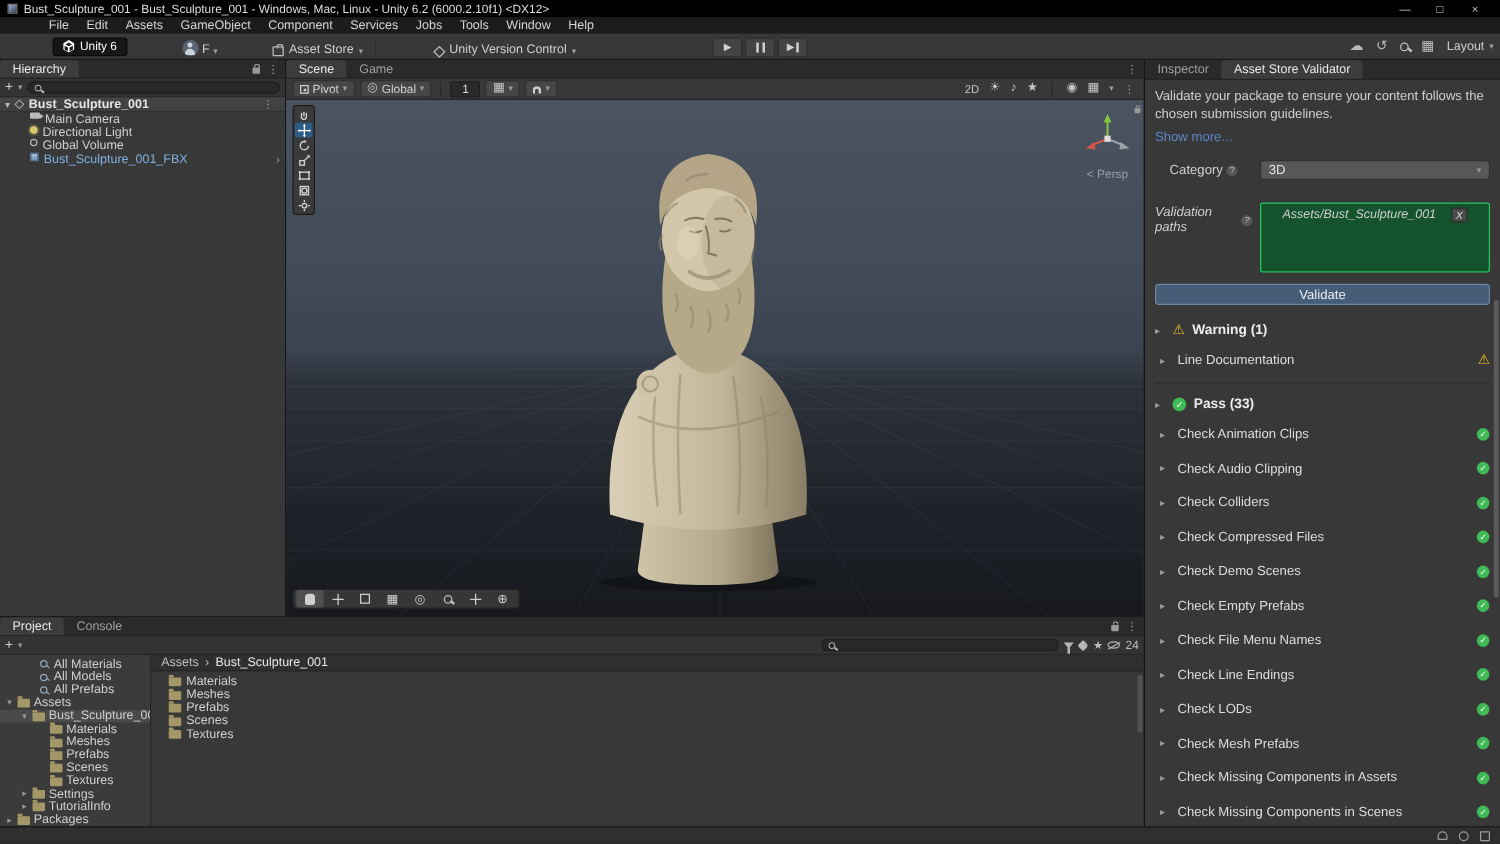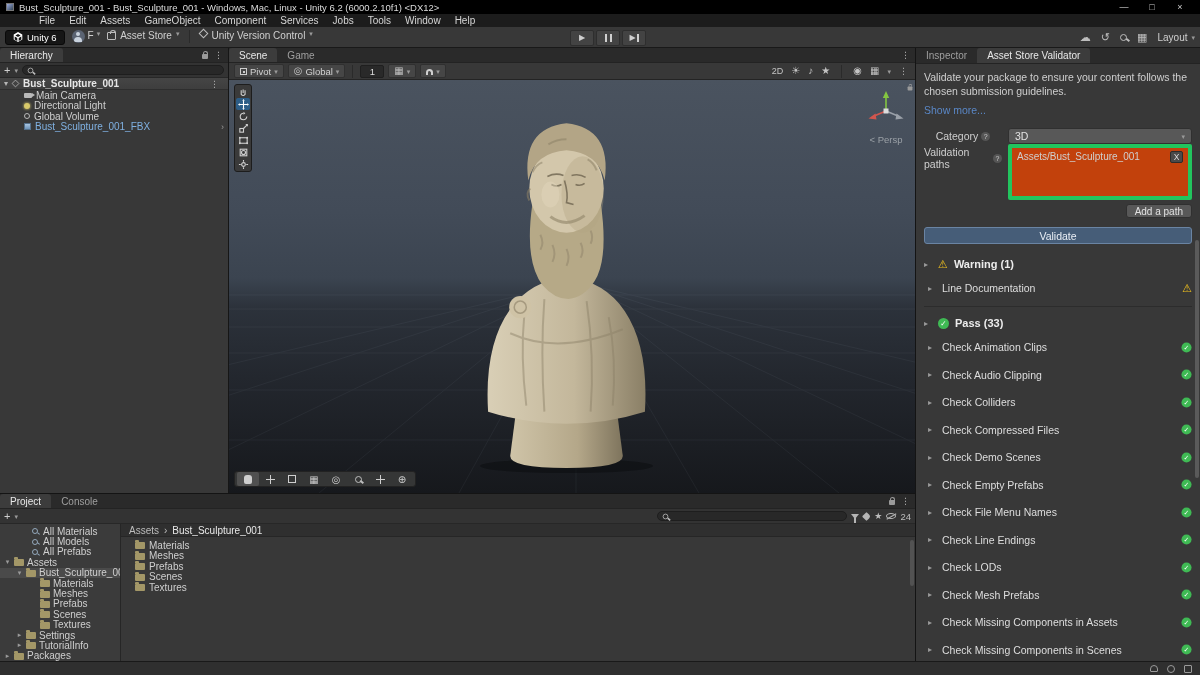--- a/index.html
+++ b/index.html
@@ -15,21 +15,21 @@
   #winctl span{width:28px;text-align:center;color:#ccc;font-size:9px;cursor:default;}
 
   
   #menubar{position:absolute;left:0;top:14px;width:1200px;height:13px;background:#1c1c1c;
     display:flex;align-items:center;font-size:10px;color:#d6d6d6;padding-left:32px;}
   #menubar .mi{padding:0 7px;height:100%;display:flex;align-items:center;}
 
   
   #toolbar{position:absolute;left:0;top:27px;width:1200px;height:21px;background:#383838;
     border-bottom:1px solid #191919;display:flex;align-items:center;padding:0 5px;}
-  .tb-group{display:flex;align-items:flex-start;gap:7px;}
+  .tb-group{display:flex;align-items:flex-end;gap:7px;margin-left:37px;}
   .unity-badge{display:flex;align-items:center;gap:4px;background:#161616;border:1px solid #090909;
     border-radius:3px;height:15px;padding:0 7px;color:#fff;font-size:9.5px;}
   .ulogo{width:10px;height:10px;}
   .avatar{width:13px;height:13px;border-radius:50%;background:#5a6372;position:relative;overflow:hidden;}
   .avatar::before{content:"";position:absolute;left:4.5px;top:2px;width:4px;height:4px;border-radius:50%;background:#c9d2dd;}
   .avatar::after{content:"";position:absolute;left:2.5px;top:7px;width:8px;height:5px;border-radius:4px 4px 0 0;background:#c9d2dd;}
   .caret{font-size:7px;color:#9a9a9a;line-height:1;}
   .tb-label{font-size:10px;color:#cfcfcf;}
   .bag{width:9px;height:8px;border:1px solid #bdbdbd;border-radius:1px;position:relative;margin-top:2px;}
   .bag::before{content:"";position:absolute;left:1.5px;top:-3px;width:4px;height:3px;border:1px solid #bdbdbd;border-bottom:none;border-radius:3px 3px 0 0;}
@@ -59,21 +59,21 @@
   .searchbox{flex:1;height:10px;background:#282828;border:1px solid #1e1e1e;border-radius:5px;
     display:flex;align-items:center;padding:0 4px;gap:3px;}
   .searchbox .mag{transform:scale(.8);}
 
   
   #hierarchy{position:absolute;left:0;top:48px;width:229px;height:445px;background:#383838;border-right:1px solid #161616;}
   .scene-head{height:12px;display:flex;align-items:center;gap:4px;padding:0 4px;
     background:linear-gradient(#454545,#3e3e3e);border-bottom:1px solid #2e2e2e;color:#e6e6e6;}
   .scene-head .fold{font-size:8px;color:#b5b5b5;}
   .ucube{width:7px;height:7px;border:1.3px solid #b0b0b0;transform:rotate(45deg) scale(.8);}
-  .h-row{height:10.5px;display:flex;align-items:center;gap:4px;padding-left:24px;padding-right:4px;font-size:10px;color:#cfcfcf;}
+  .h-row{height:10.5px;display:flex;gap:4px;padding-left:24px;padding-right:4px;font-size:10px;color:#cfcfcf;}
   .h-row .grow{flex:1;}
   .h-row.prefab .lbl{color:#7fb0e1;}
   .h-row .expand{color:#9a9a9a;font-size:9px;}
   .row-icon{flex:0 0 auto;}
   .icon-camera .row-icon{width:8px;height:5px;background:#b9b9b9;border-radius:1px;position:relative;}
   .icon-camera .row-icon::after{content:"";position:absolute;right:-3px;top:0.5px;border-left:3px solid #b9b9b9;border-top:2px solid transparent;border-bottom:2px solid transparent;}
   .icon-light .row-icon{width:6px;height:6px;border-radius:50%;background:#d8c96a;box-shadow:0 0 2px 1px rgba(216,201,106,.45);}
   .icon-volume .row-icon{width:6px;height:6px;border-radius:50%;border:1.3px solid #b9b9b9;}
   .icon-prefab .row-icon{width:7px;height:7px;background:linear-gradient(180deg,#a9c6e2,#6d93b8);border:1px solid #55718c;}
 
@@ -144,21 +144,21 @@
   #inspector .tabstrip{height:16px;}
   #ibody{position:absolute;left:0;top:16px;right:0;bottom:0;padding:6px 8px 0 8px;overflow:hidden;}
   .desc{font-size:10.5px;line-height:1.35;color:#cfcfcf;}
   .link{margin-top:6px;color:#5a87c6;font-size:10.5px;}
   .formrow{display:flex;align-items:flex-start;gap:6px;margin-top:12px;}
   .flabel{width:78px;display:flex;align-items:center;gap:3px;color:#cfcfcf;padding-top:2px;justify-content:center;}
   .help{width:9px;height:9px;border-radius:50%;background:#555;color:#ccc;font-size:7px;display:flex;align-items:center;justify-content:center;flex:0 0 auto;}
   .dropdown{flex:1;height:16px;background:#585858;border:1px solid #303030;border-radius:3px;
     display:flex;align-items:center;padding:0 6px;color:#e2e2e2;}
   .dropdown .caret{margin-left:auto;}
-  .pathsbox{flex:1;height:56px;background:#c2410c;border:4px solid #22c55e;border-radius:2px;padding:2px 5px;}
+  .pathsbox{flex:1;height:56px;background:#14532d;border:1px solid #22c55e;border-radius:2px;padding:2px 17px;}
   .pathrow{height:13px;display:flex;align-items:center;color:#cfcfcf;font-size:10px;}
   .xbtn{margin-left:auto;width:13px;height:12px;background:#4a4a4a;border:1px solid #2c2c2c;border-radius:2px;
     display:flex;align-items:center;justify-content:center;color:#ddd;font-size:8.5px;}
   .addrow{display:flex;justify-content:flex-end;margin-top:4px;}
   .smallbtn{height:14px;background:#585858;border:1px solid #303030;border-radius:3px;padding:0 8px;
     display:flex;align-items:center;color:#e2e2e2;font-size:10px;}
   .validate{margin-top:9px;height:17px;background:#465d78;border:1px solid #6a84a3;border-radius:3px;
     display:flex;align-items:center;justify-content:center;color:#e9eef5;font-size:10.5px;}
   .grp-head{display:flex;align-items:center;gap:6px;margin-top:14px;font-size:11px;color:#ececec;font-weight:bold;}
   .grp-head .fold, .check-row .fold{font-size:8px;color:#9a9a9a;font-weight:normal;width:8px;}
@@ -688,34 +688,31 @@
         <span class="flabel">
           <span>Category</span>
           <span class="help">?</span>
         </span>
         <span class="dropdown">
           <span>3D</span>
           <span class="caret">▾</span>
         </span>
       </div>
 
-      <div class="formrow" style="margin-top:0;">
+      <div class="formrow" style="margin-top:18px;font-style:italic;">
         <span class="flabel">
           <span>Validation paths</span>
           <span class="help">?</span>
         </span>
         <span class="pathsbox">
           <span class="pathrow">
             <span>Assets/Bust_Sculpture_001</span>
             <span class="xbtn">X</span>
           </span>
         </span>
-      </div>
-      <div class="addrow">
-        <span class="smallbtn">Add a path</span>
       </div>
 
       <div class="validate">Validate</div>
 
       <div class="grp-head">
         <span class="fold">▸</span>
         <span class="warnglyph">⚠</span>
         <span>Warning (1)</span>
       </div>
       <div>

